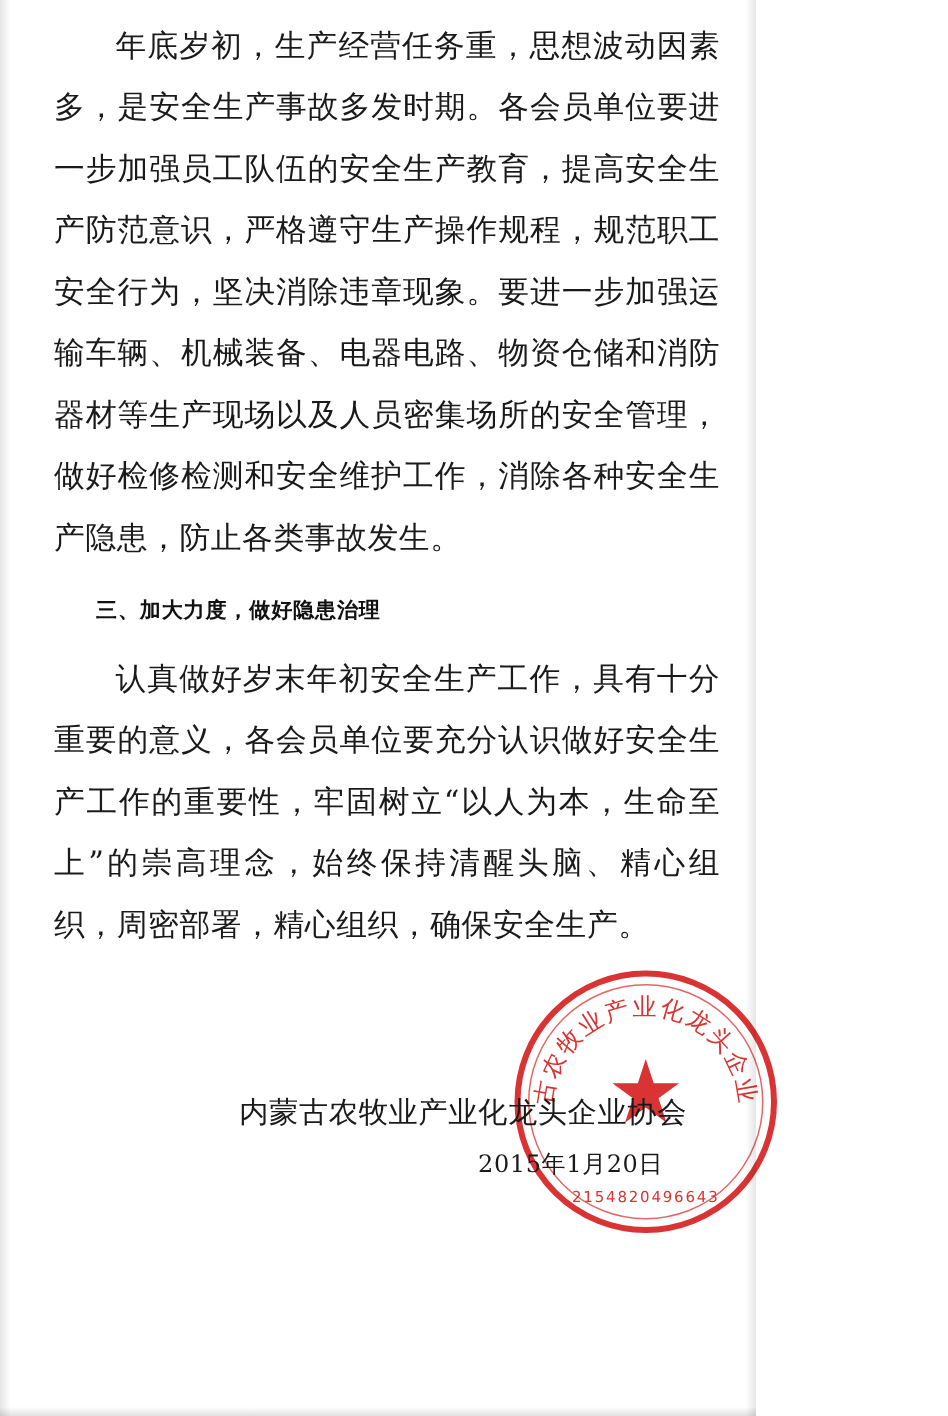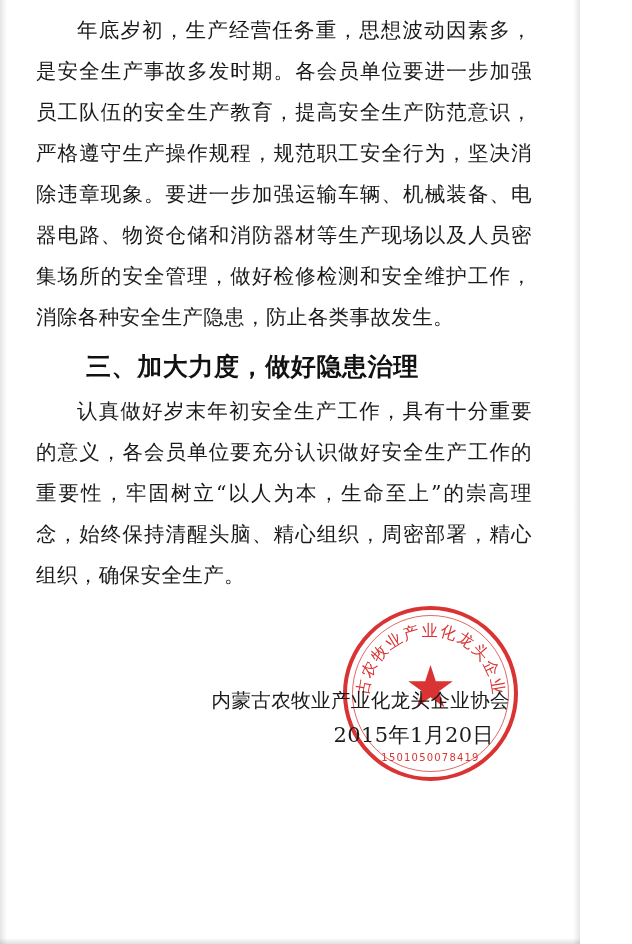--- a/index.html
+++ b/index.html
@@ -12,41 +12,41 @@
     height: 944px;
     position: relative;
     overflow: hidden;
     font-family: "DejaVu Serif", "Liberation Serif", serif;
   }
 
   .page {
     position: absolute;
     top: 0;
     left: 0;
-    width: 580px;
+    width: 504px;
     height: 944px;
     background: #ffffff;
     box-sizing: border-box;
-    padding: 10px 48px 0 36px;
+    padding: 10px 24px 0 36px;
   }
 
   .para {
     font-size: 20.5px;
     line-height: 41px;
     color: #1a1a1a;
     text-align: justify;
     text-justify: inter-ideograph;
     text-indent: 2em;
     margin: 0 0 6px 0;
     letter-spacing: 0.4px;
     font-family: "DejaVu Serif", "Liberation Serif", serif;
   }
 
   .heading {
-    font-size: 25px;
+    font-size: 14px;
     line-height: 41px;
     color: #111111;
     font-weight: bold;
     text-indent: 2em;
     margin: 8px 0 4px 0;
     letter-spacing: 0.6px;
     font-family: "DejaVu Sans", "Liberation Sans", sans-serif;
   }
 
   .sign-block {
@@ -109,21 +109,21 @@
     top: 78px;
     text-align: right;
   }
   .sign-org {
     font-size: 19.5px;
     line-height: 34px;
     color: #1a1a1a;
     letter-spacing: 0.4px;
   }
   .sign-date {
-    font-size: 21px;
+    font-size: 16px;
     line-height: 34px;
     color: #1a1a1a;
     letter-spacing: 0.4px;
     padding-right: 16px;
   }
 
   .edge-shadow-left {
     position: absolute;
     left: 0; top: 0; bottom: 0;
     width: 7px;
@@ -163,21 +163,21 @@
       <div class="stamp-inner-ring"></div>
       <svg width="167" height="167" viewBox="0 0 167 167">
         <defs>
           <path id="arcpath" d="M 21,88 A 62,62 0 1 1 146,88" fill="none"></path>
         </defs>
         <text font-size="16" fill="#d62121" font-family="DejaVu Sans, Liberation Sans, sans-serif" letter-spacing="1.5">
           <textPath href="#arcpath" startOffset="50%" text-anchor="middle">内蒙古农牧业产业化龙头企业协会</textPath>
         </text>
       </svg>
       <div class="stamp-star">★</div>
-      <div class="stamp-code">1501050078419</div>
+      <div class="stamp-code">2154820496643</div>
     </div>
 
     <div class="sign-lines">
       <div class="sign-org">内蒙古农牧业产业化龙头企业协会</div>
       <div class="sign-date">2015年1月20日</div>
     </div>
 
   </div>
 
   <div class="edge-shadow-left"></div>

